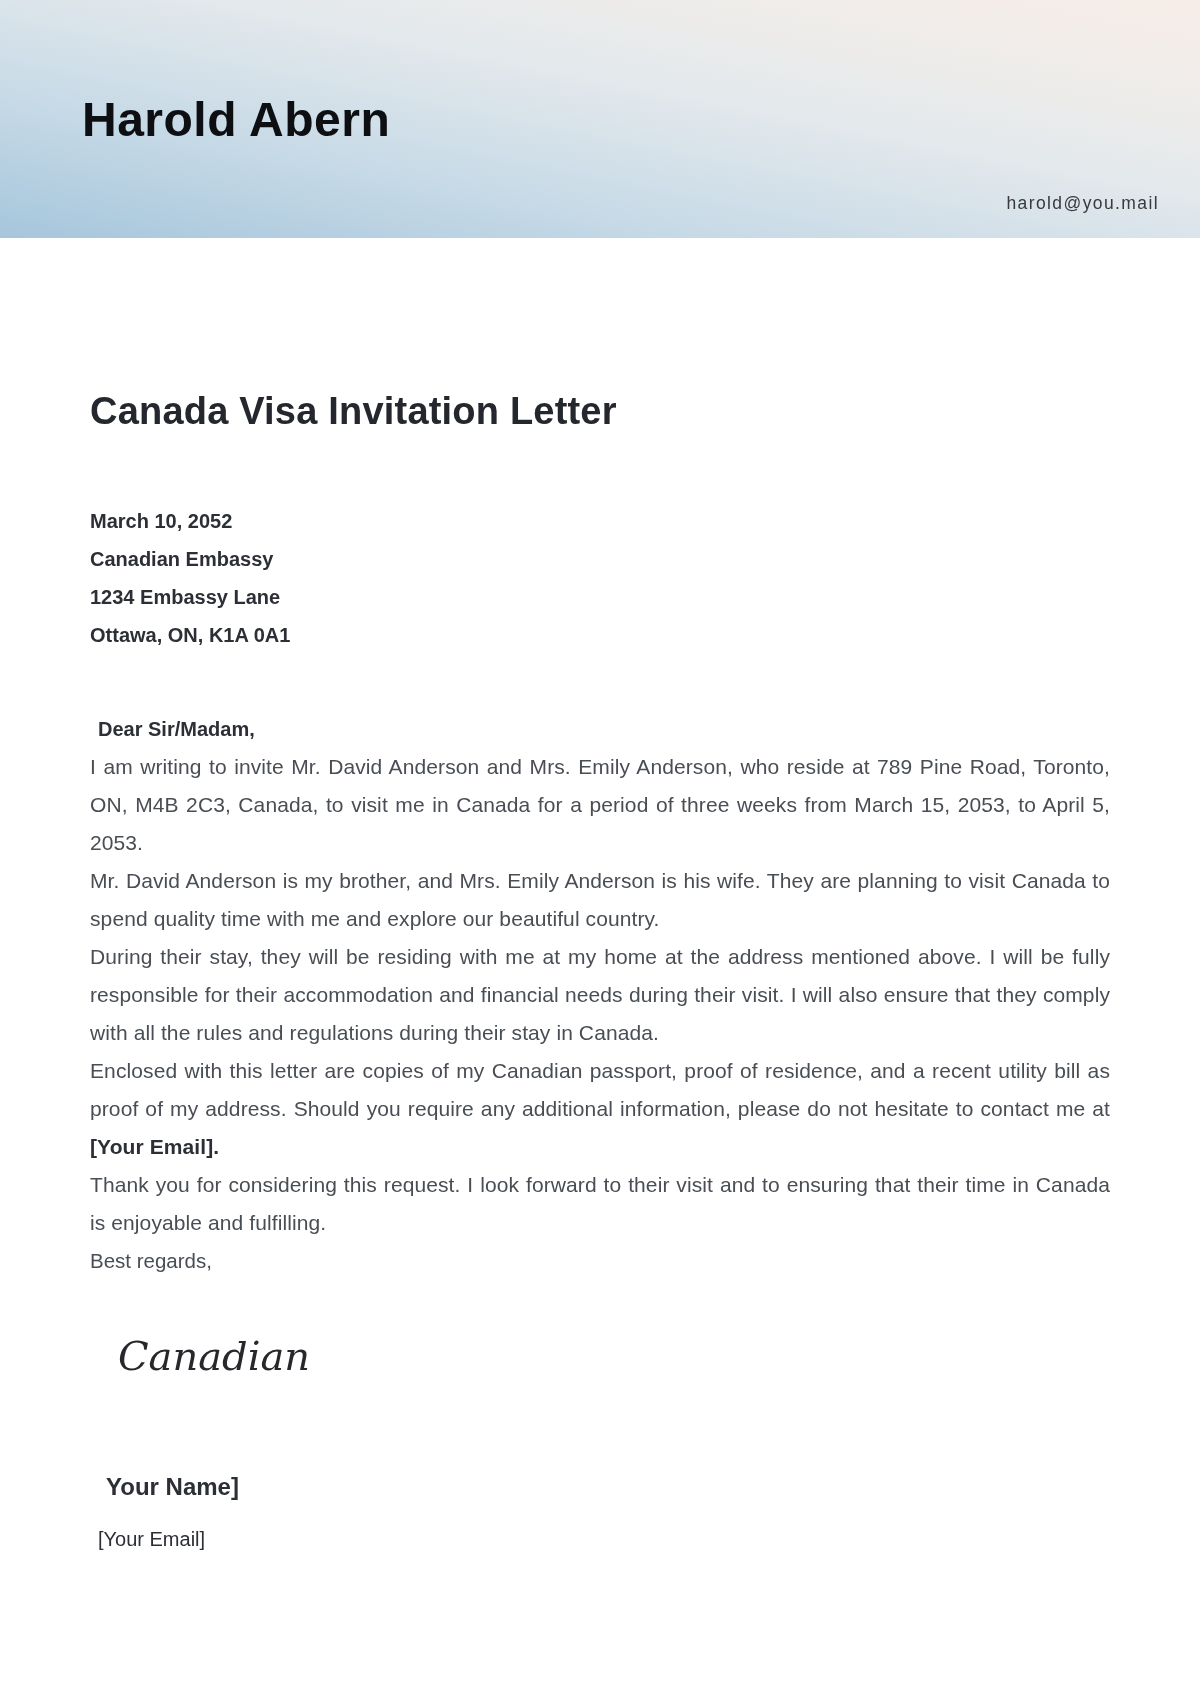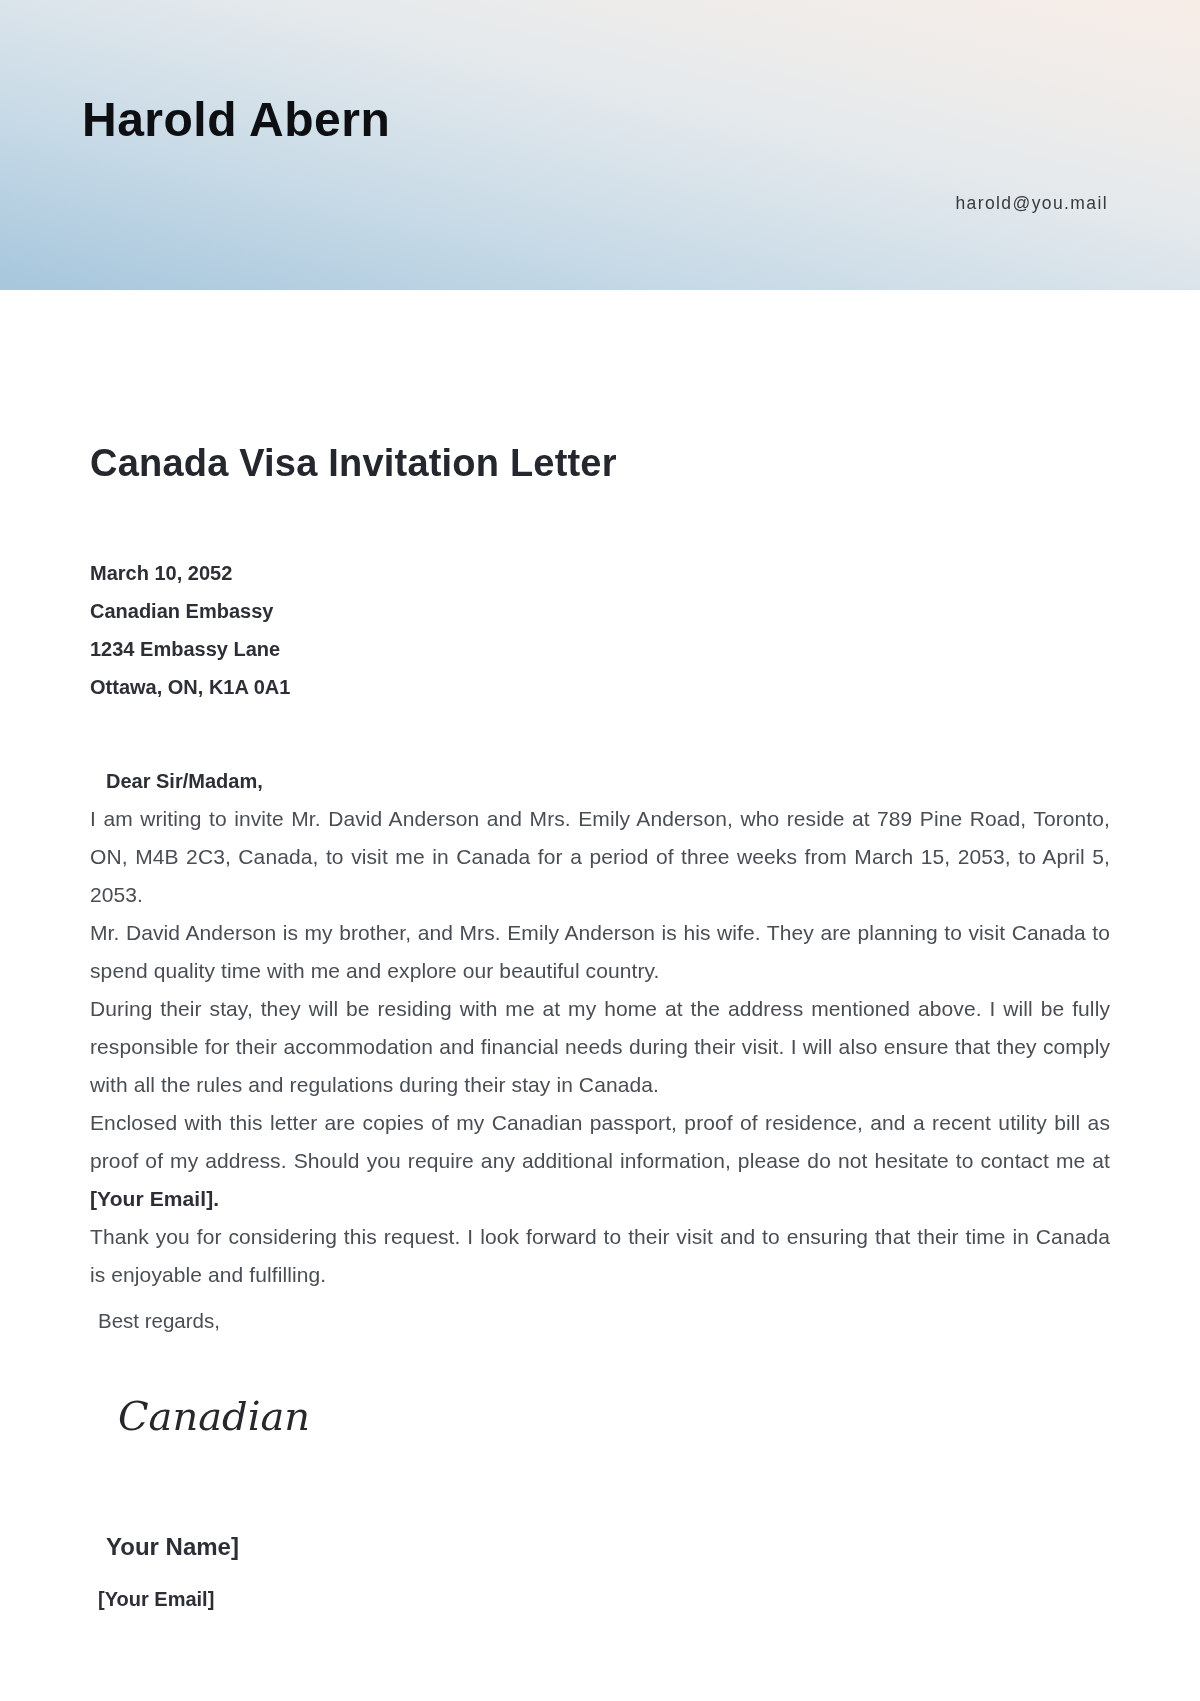--- a/index.html
+++ b/index.html
@@ -6,24 +6,24 @@
   html, body { margin: 0; padding: 0; }
   body {
     width: 1200px;
     min-height: 1701px;
     background: #ffffff;
     font-family: "Liberation Sans", sans-serif;
     -webkit-font-smoothing: antialiased;
   }
   .banner {
     width: 100%;
-    height: 290px;
+    height: 238px;
     background: linear-gradient(to top right,
       #a6c6dc 0%, #c9dbe7 32%, #e4e9ec 60%, #eeecea 78%, #f7ede7 100%);
-    padding: 92px 92px 0 82px;
+    padding: 92px 41px 0 82px;
   }
   .sender-name {
     margin: 0;
     font-size: 48px;
     font-weight: 800;
     letter-spacing: 0.5px;
     line-height: 1.15;
     color: #0e0f12;
   }
   .sender-email {
@@ -44,40 +44,40 @@
     color: #24272d;
   }
   .date-block {
     margin-top: 68px;
     font-size: 20px;
     font-weight: 700;
     line-height: 38px;
     color: #2c2f35;
   }
   .salutation {
-    margin: 56px 0 0 16px;
+    margin: 56px 0 0 8px;
     font-size: 20px;
     font-weight: 700;
     line-height: 38px;
     color: #2c2f35;
   }
   .para {
     margin: 0;
     font-size: 21px;
     line-height: 38px;
     letter-spacing: 0.1px;
     color: #494e54;
     text-align: justify;
   }
   .para .inline-bold {
     font-weight: 700;
     color: #2c2f35;
   }
   .closing {
-    margin: 8px;
+    margin: 0;
     font-size: 20.5px;
     line-height: 38px;
     color: #494e54;
   }
   .signature-script {
     margin: 52px 0 0 28px;
     font-family: "DejaVu Serif", serif;
     font-style: italic;
     font-size: 40px;
     line-height: 48px;
@@ -88,21 +88,21 @@
     padding-left: 16px;
     font-size: 24px;
     font-weight: 700;
     line-height: 26px;
     color: #2c2f35;
   }
   .signer-email {
     margin: 26px 0 0 0;
     padding-left: 8px;
     font-size: 20px;
-    font-weight: 700;
+    font-weight: 400;
     line-height: 26px;
     color: #2c2f35;
   }
 </style>
 </head>
 <body>
 
 <header class="banner">
   <h1 class="sender-name">Harold Abern</h1>
   <div class="sender-email">harold@you.mail</div>

